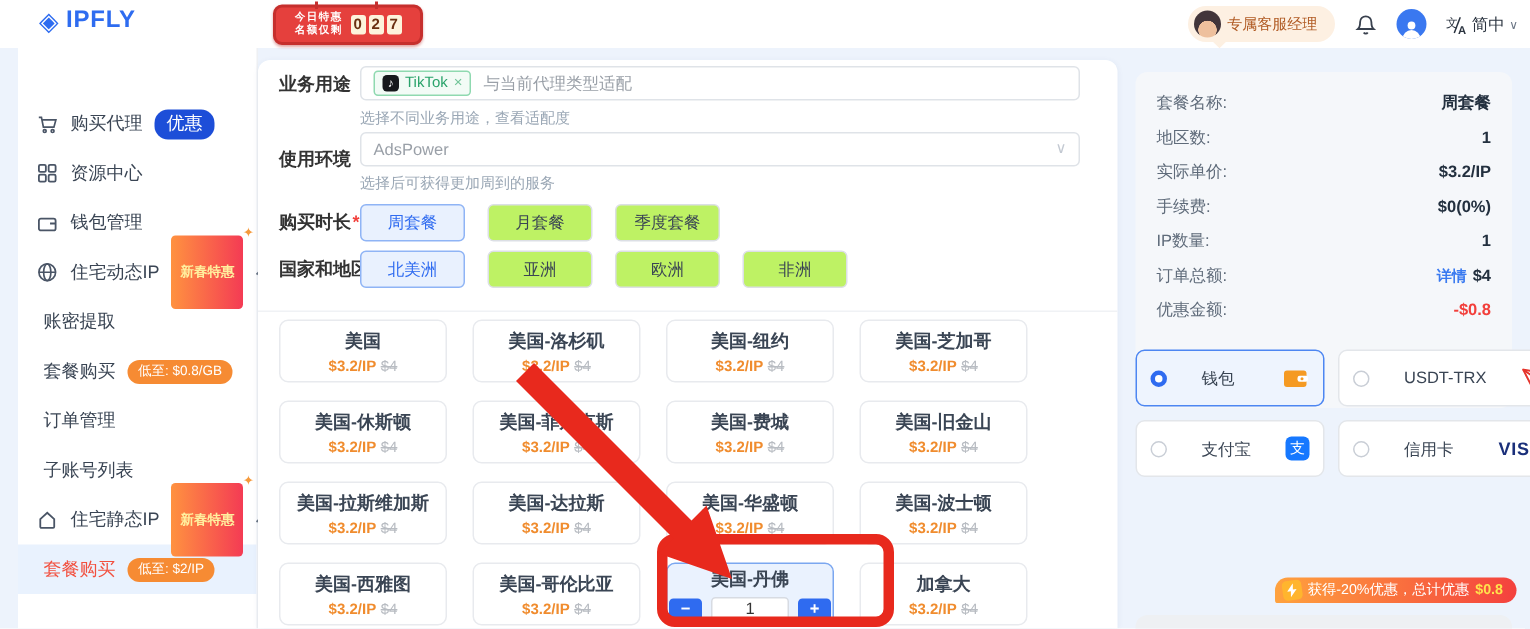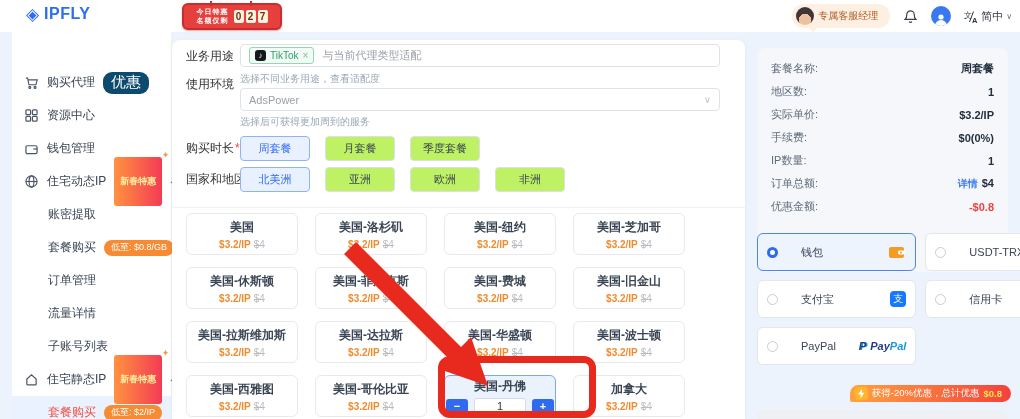--- a/index.html
+++ b/index.html
@@ -25,31 +25,31 @@
   .balance-btn{display:flex;align-items:center;gap:5px;background:#f6fbff;border:1px solid #b7d6f5;border-radius:6px;padding:4px 8px;cursor:pointer}
   .balance-label{font-size:11px;color:#3a4554}
   .balance-arrow{font-size:11px;color:#7da9e0}
   .icon-btn{display:flex;align-items:center}
   .user-avatar{width:20px;height:20px;border-radius:50%;background:#3a78f0;display:flex;align-items:flex-end;justify-content:center;overflow:hidden}
   .lang-switch{display:flex;align-items:center;gap:3px;font-size:11px;color:#2b3440;cursor:pointer}
   .lang-caret{font-size:8px;color:#6b7685}
   
   .sidebar{position:absolute;top:32px;left:12px;width:160px;bottom:0;background:#fff;border-right:1px solid #eef0f3;padding-top:34px}
   .nav-item{height:33px;display:flex;align-items:center;gap:8px;padding:0 12px;font-size:12px;color:#3a4554;cursor:pointer;white-space:nowrap}
-  .nav-item.sub{padding-left:36px}
+  .nav-item.sub{padding-left:17px}
   .nav-item.active{background:#e9f2fe;color:#f2503f}
   .nav-icon{display:flex;width:15px;justify-content:center;flex-shrink:0}
-  .badge-purple{background:#0c4a6e;color:#fff;font-size:15px;padding:1.5px 8px;border-radius:9px}
+  .badge-purple{background:#1d4ed8;color:#fff;font-size:12px;padding:1.5px 8px;border-radius:9px}
   .badge-hot{position:relative;background:linear-gradient(90deg,#ff9240,#f43b54);color:#ffef9e;font-size:9px;padding:18px 6px;border-radius:3px;font-weight:700}
   .badge-hot:after{content:"✦";position:absolute;top:-7px;right:-7px;color:#f59a3c;font-size:9px}
   .badge-low{background:#f68b33;color:#fff;font-size:9px;padding:1.5px 7px;border-radius:9px}
   .nav-caret{margin-left:auto;display:flex}
   
   .main-card{position:absolute;left:172px;top:40px;width:573px;height:379px;background:#fff;border-radius:8px 8px 0 0;box-shadow:0 1px 4px rgba(40,70,130,.06)}
-  .form-label{position:absolute;left:14px;font-weight:400;font-size:12px;color:#333;white-space:nowrap}
+  .form-label{position:absolute;left:14px;font-weight:700;font-size:12px;color:#333;white-space:nowrap}
   .req{color:#f23f3b;margin-left:1px}
   .form-hint{position:absolute;left:68px;font-size:10px;color:#9aa7b5;white-space:nowrap}
   .input-box{position:absolute;left:68px;width:480px;height:23px;border:1px solid #dfe3e8;border-radius:4px;background:#fff;display:flex;align-items:center;padding:0 8px;gap:8px;cursor:text}
   .tik-tag{display:flex;align-items:center;gap:4px;border:1px solid #8fd9b0;background:#f2fbf6;border-radius:3px;padding:1px 5px;height:17px}
   .tik-icon{width:11px;height:11px;background:#16181c;border-radius:3px;color:#fff;font-size:8px;display:flex;align-items:center;justify-content:center;line-height:1}
   .tik-label{font-size:10px;color:#2aa36b}
   .tik-close{font-size:10px;color:#6fc497;cursor:pointer}
   .placeholder{font-size:11px;color:#9aa0a8}
   .select-caret{margin-left:auto;font-size:10px;color:#c3c9d2}
   .chip-row{position:absolute;left:68px;display:flex;gap:15px}
@@ -200,23 +200,20 @@
       <span>账密提取</span>
     </div>
   <div class="nav-item sub">
     <span>套餐购买</span>
     <span class="badge-low">低至: $0.8/GB</span>
   </div>
   <div class="nav-item sub">
       <span>订单管理</span>
     </div>
   <div class="nav-item sub">
-      <span>流量详情</span>
-    </div>
-  <div class="nav-item sub">
       <span>子账号列表</span>
     </div>
   <div class="nav-item">
     <span class="nav-icon">
         <svg width="13" height="13" viewBox="0 0 14 14" fill="none" stroke="#4a5566" stroke-width="1.3">
           <path d="M2 6.5L7 2l5 4.5V12a.8.8 0 0 1-.8.8H2.8A.8.8 0 0 1 2 12z"></path>
         </svg>
       </span>
     <span>住宅静态IP</span>
     <span class="badge-hot">新春特惠</span>
@@ -237,21 +234,21 @@
   <div class="input-box" style="top:4px">
     <span class="tik-tag">
       <span class="tik-icon">♪</span>
       <span class="tik-label">TikTok</span>
       <span class="tik-close">×</span>
     </span>
     <span class="placeholder">与当前代理类型适配</span>
   </div>
   <div class="form-hint" style="top:32px">选择不同业务用途，查看适配度</div>
 
-  <div class="form-label" style="top:36px"><span>使用环境</span></div>
+  <div class="form-label" style="top:58px"><span>使用环境</span></div>
   <div class="input-box" style="top:48px">
     <span class="placeholder">AdsPower</span>
     <span class="select-caret">∨</span>
   </div>
   <div class="form-hint" style="top:75px">选择后可获得更加周到的服务</div>
 
   <div class="form-label" style="top:100px"><span>购买时长</span><span class="req">*</span></div>
   <div class="chip-row" style="top:96px">
     <div class="chip selected">周套餐</div>
     <div class="chip">月套餐</div>
@@ -403,25 +400,20 @@
       <span class="pay-label">支付宝</span>
       <span class="pay-icon">
           <span class="alipay-icon">支</span>
         </span>
     </div>
     <div class="pay-card">
       <span class="radio"></span>
       <span class="pay-label">信用卡</span>
       <span class="pay-icon visa-logo">VISA</span>
     </div>
-    <div class="pay-card">
-      <span class="radio"></span>
-      <span class="pay-label">PayPal</span>
-      <span class="pay-icon pp-logo"><span class="pp-mark">P</span>&nbsp;<span class="pp-1">Pay</span><span class="pp-2">Pal</span></span>
-    </div>
   </div>
 
   <div class="promo-footer">
     <span class="bolt">
         <svg width="7" height="9" viewBox="0 0 7 9">
           <path d="M4.5 0L0 5h2.5L2 9l4.5-5H4z" fill="#fff"></path>
         </svg>
       </span>
     <span>获得-20%优惠，总计优惠</span>
       <span class="amt">$0.8</span>

